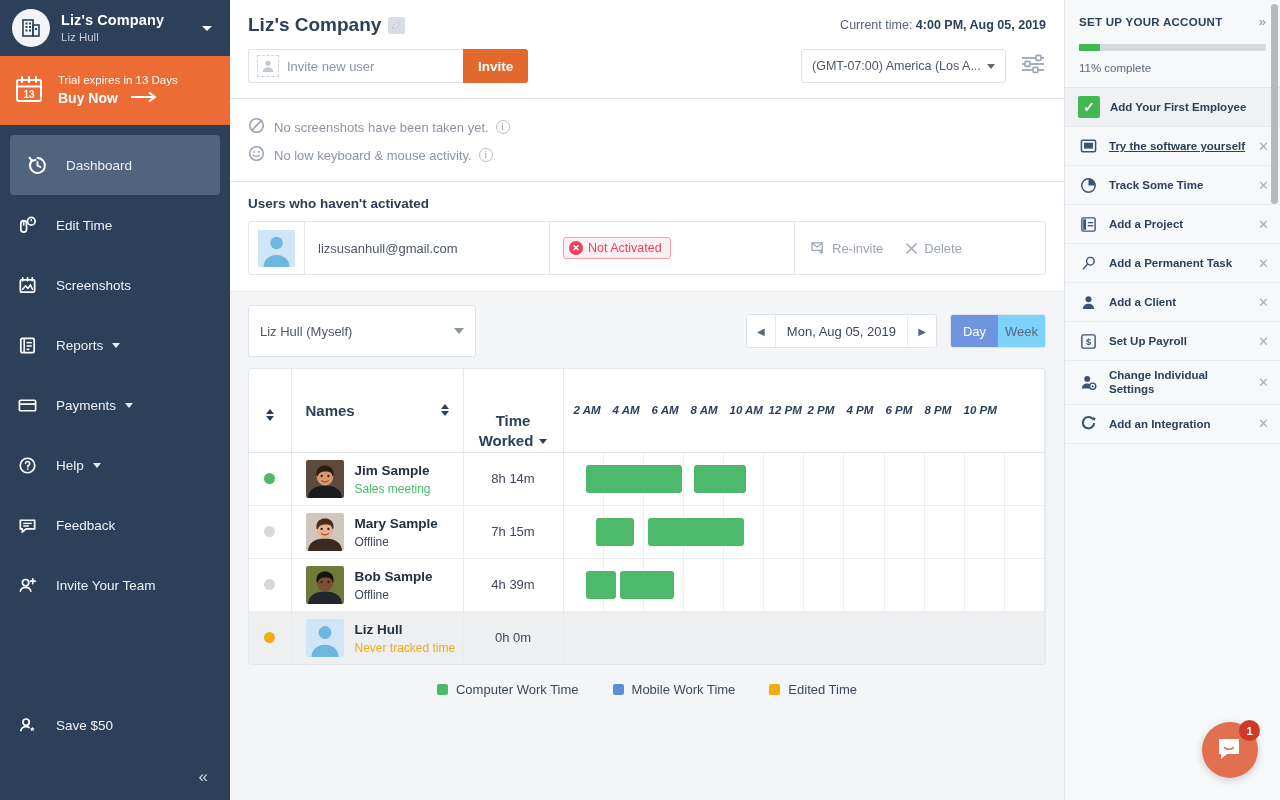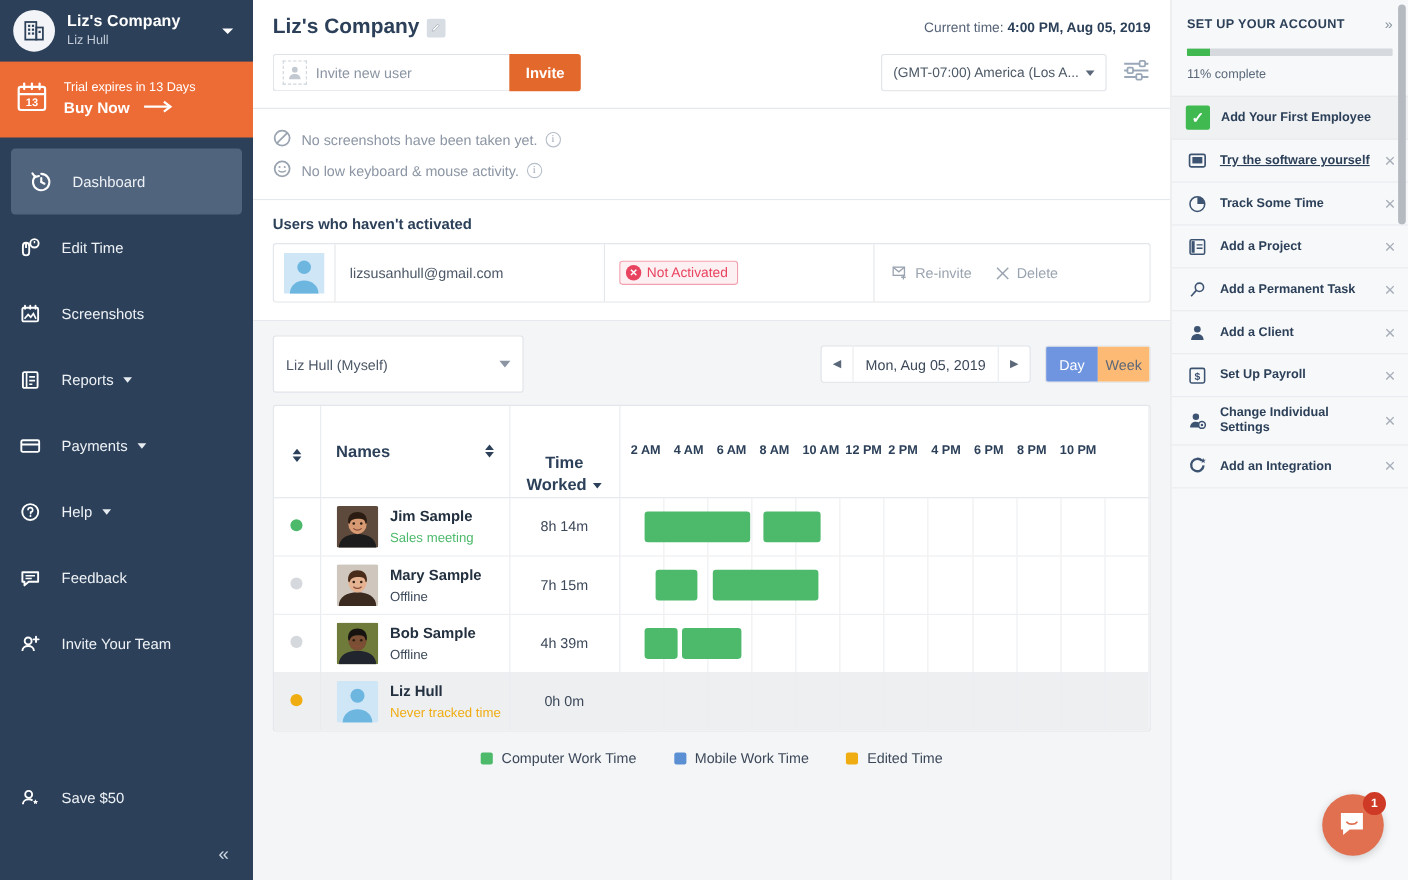--- a/index.html
+++ b/index.html
@@ -114,40 +114,40 @@
   .date-group { display: flex; align-items: center; gap: 13px; }
   .date-nav { display: flex; align-items: stretch; height: 34px; border: 1px solid #dfe3e8; border-radius: 3px;
     background: #fff; overflow: hidden; }
   .date-arrow { width: 29px; display: flex; align-items: center; justify-content: center; cursor: pointer;
     color: #5b6879; font-size: 10px; }
   .date-arrow.l { border-right: 1px solid #e8ebef; }
   .date-arrow.r { border-left: 1px solid #e8ebef; }
   .date-label { display: flex; align-items: center; padding: 0 11px; font-size: 13px; color: #3c4859; }
   .dw-toggle { display: flex; height: 34px; border-radius: 3px; overflow: hidden; border: 1px solid #dfe3e8; }
   .dw-btn { width: 47px; display: flex; align-items: center; justify-content: center; font-size: 13px;
-    background: #fdba74; color: #5b6879; cursor: pointer; }
+    background: #7dd3fc; color: #5b6879; cursor: pointer; }
   .dw-btn.sel { background: #6f95e0; color: #fff; }
 
   
   .tbl-wrap { margin: 0 18px; background: #fff; border: 1px solid #e3e6ea; border-radius: 3px; overflow: hidden; }
   .tbl { width: 100%; border-collapse: collapse; }
   .tbl th { border-bottom: 1px solid #e3e6ea; border-right: 1px solid #e8ebef; }
   .th-sort { width: 42px; }
   .th-names { width: 172px; }
   .th-time { width: 100px; }
   .col-hdr { height: 76px; font-size: 15px; font-weight: bold; color: #2c4059; }
   .names-hdr { display: flex; align-items: center; justify-content: space-between; padding: 0 14px; }
   .tw-hdr { display: flex; align-items: center; justify-content: center; flex-direction: column; line-height: 1.35; margin-top: 42px; }
   .tw-hdr .l2 { display: flex; align-items: center; gap: 6px; }
   .sort-ud { display: inline-flex; flex-direction: column; gap: 2px; cursor: pointer; }
   .tri-u { width: 0; height: 0; border-left: 4px solid transparent; border-right: 4px solid transparent;
     border-bottom: 5px solid #2c4059; }
   .tri-d { width: 0; height: 0; border-left: 4px solid transparent; border-right: 4px solid transparent;
     border-top: 5px solid #2c4059; }
-  .th-timeline { padding: 0; position: relative; border-right: none; }
+  .th-timeline { padding: 0; position: relative; border-right: none; font-style: italic; }
   .ticks { display: flex; height: 76px; align-items: center; padding-left: 10px; }
   .tick { font-size: 11.5px; font-weight: bold; color: #2c4059; width: 39px; text-align: left; }
 
   .tr-row { height: 53px; }
   .tr-row td { border-bottom: 1px solid #eceef1; border-right: 1px solid #e8ebef; }
   .tr-row.last td { border-bottom: none; }
   .tr-row.highlight td { background: #eeeff1; }
   .dot-cell { text-align: center; }
   .dot { width: 11px; height: 11px; border-radius: 50%; display: inline-block; }
   .name-cell { padding-left: 14px; }

